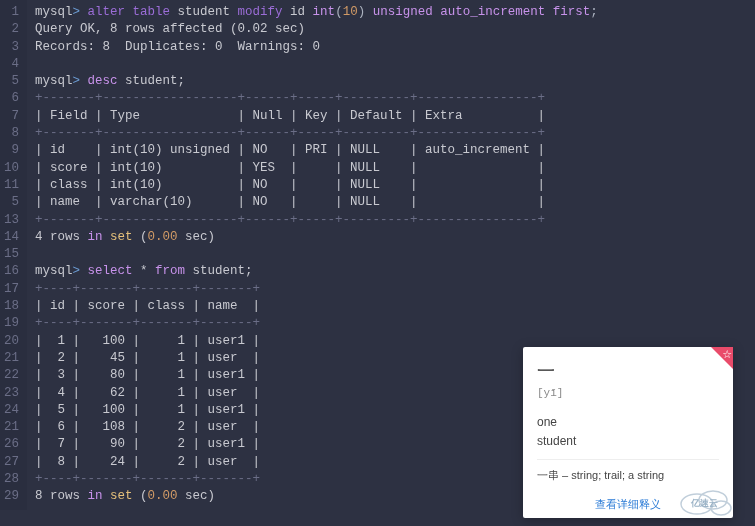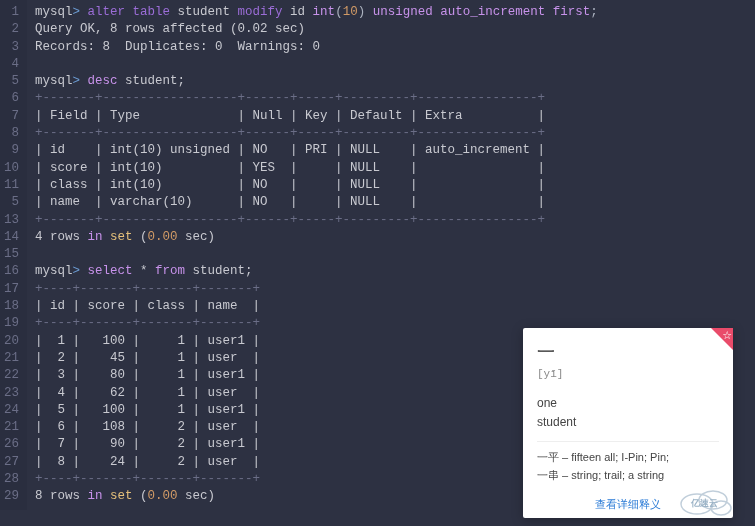--- a/index.html
+++ b/index.html
@@ -87,21 +87,20 @@
   <div class="dict-star"></div>
   <div class="dict-body">
     <div class="dict-head">一</div>
     <div class="dict-pron">[yī]</div>
     <div class="dict-defs" id="dict-defs">
         <div>one</div>
         <div>student</div>
       </div>
     <hr class="dict-sep">
     <div class="dict-comp" id="dict-comp">
-        <div>一平 – fifteen all; I-Pin; Pin;</div>
         <div>一串 – string; trail; a string</div>
       </div>
   </div>
   <div class="dict-link">查看详细释义</div>
 </div>
 
 <div class="cloud-logo">
   <svg viewBox="0 0 72 44">
     <g fill="none" stroke="#b6c6d4" stroke-width="1.5">
       <ellipse cx="28" cy="26" rx="16" ry="10"></ellipse>

